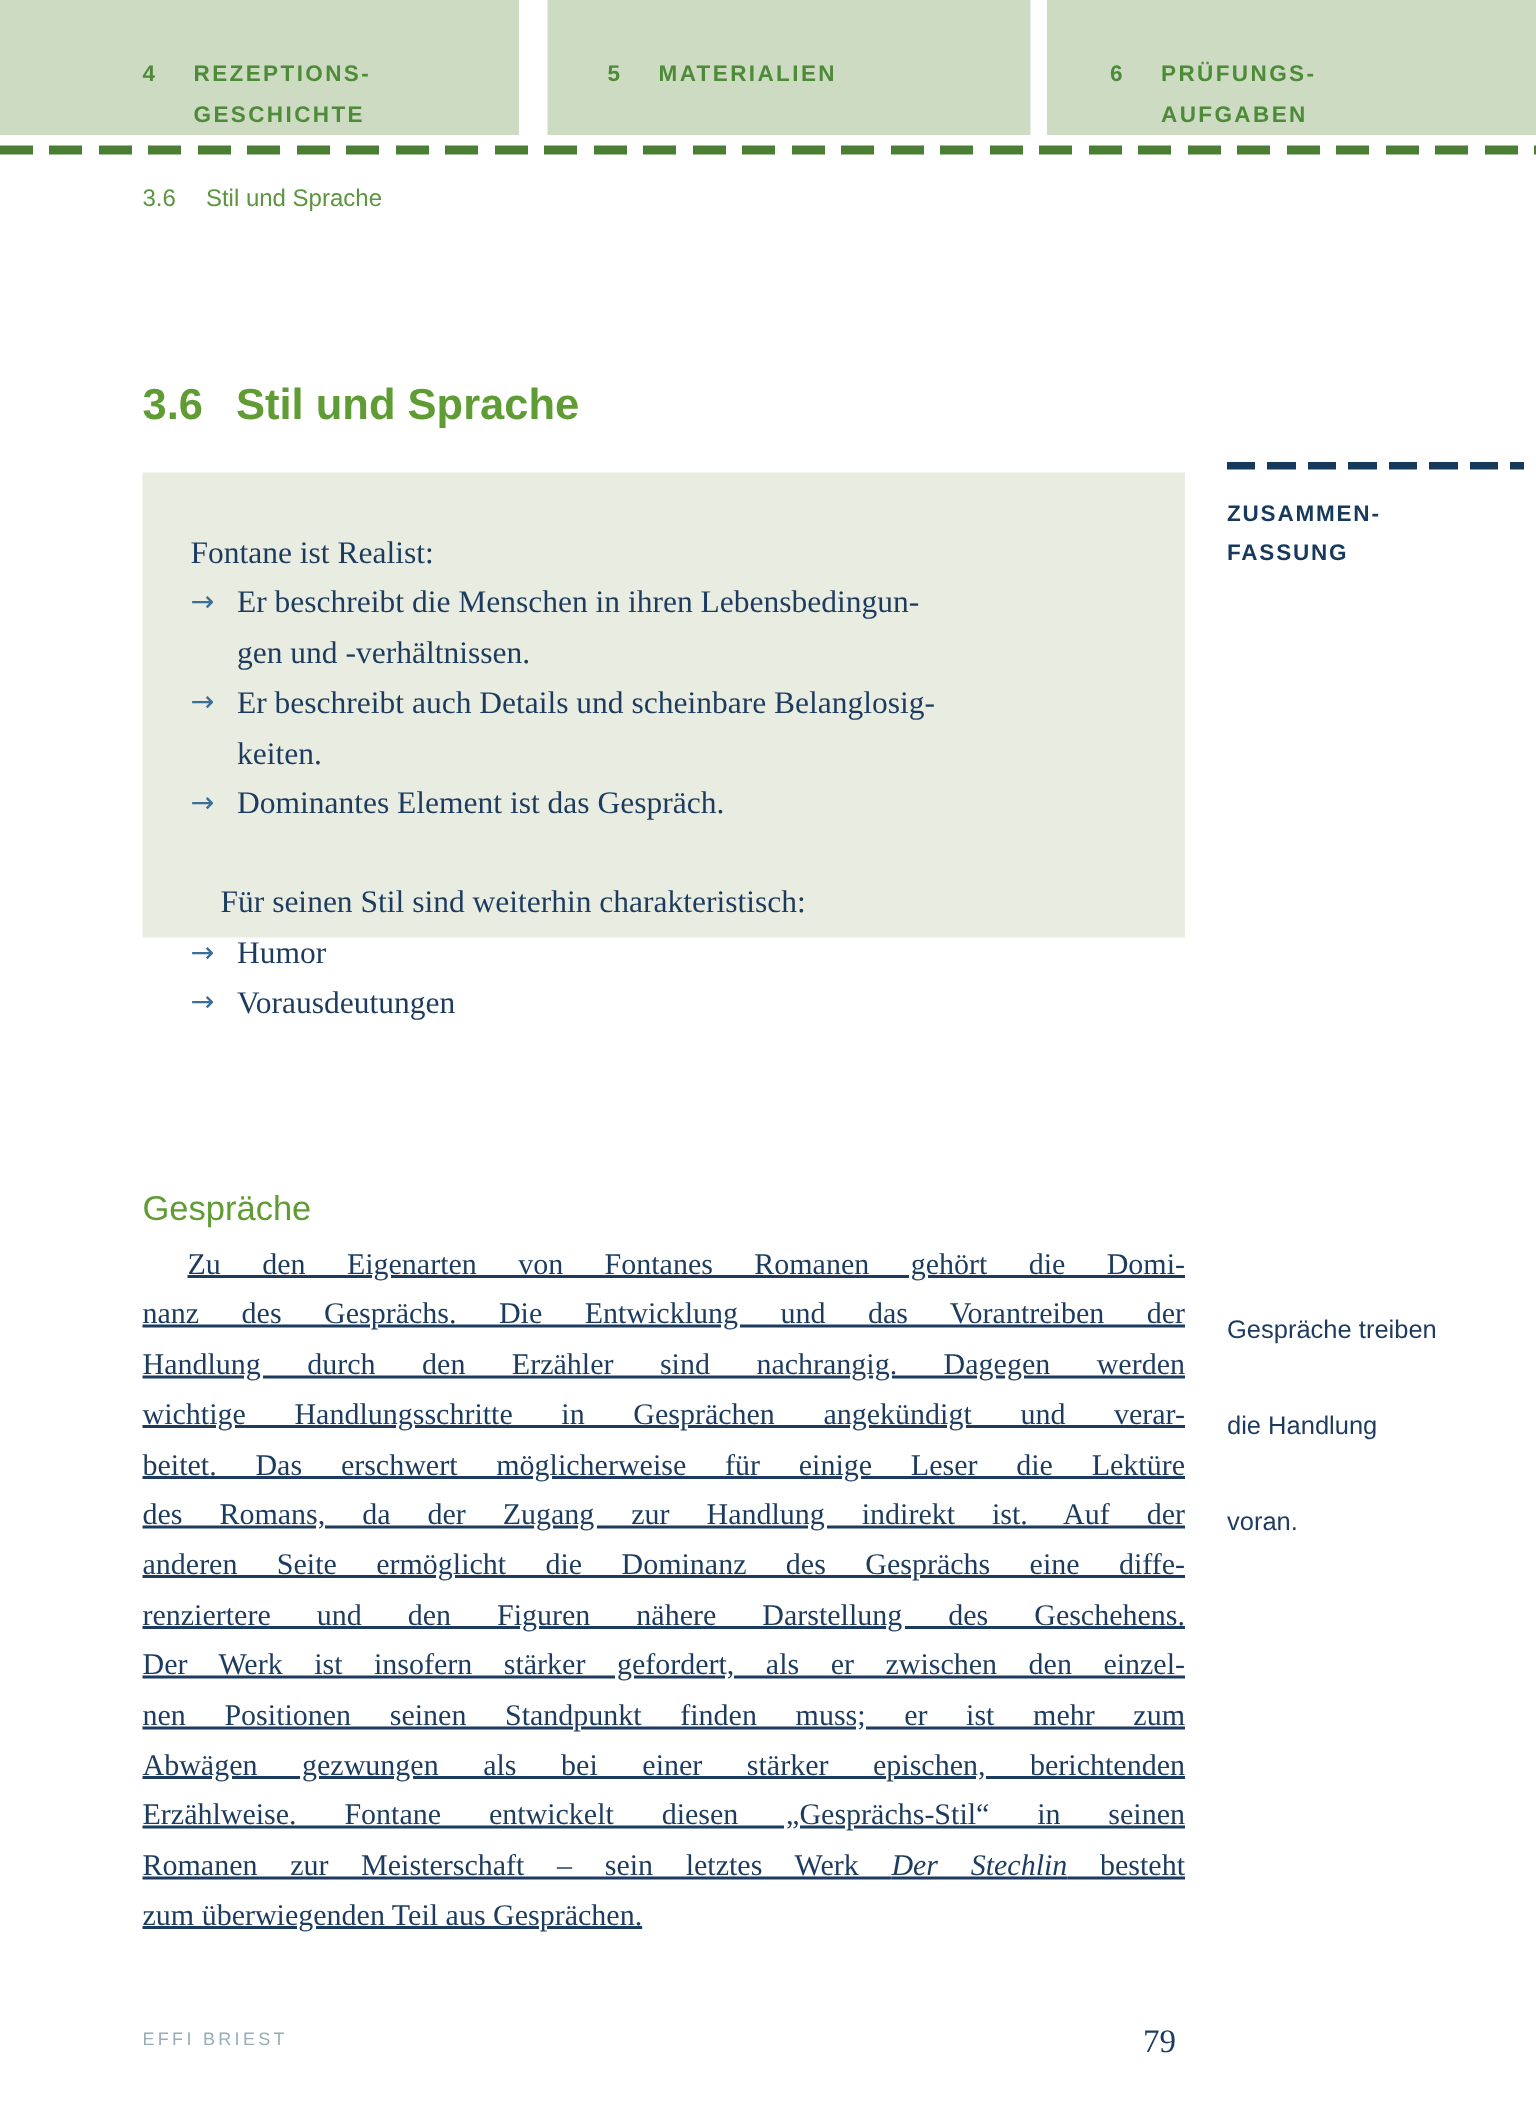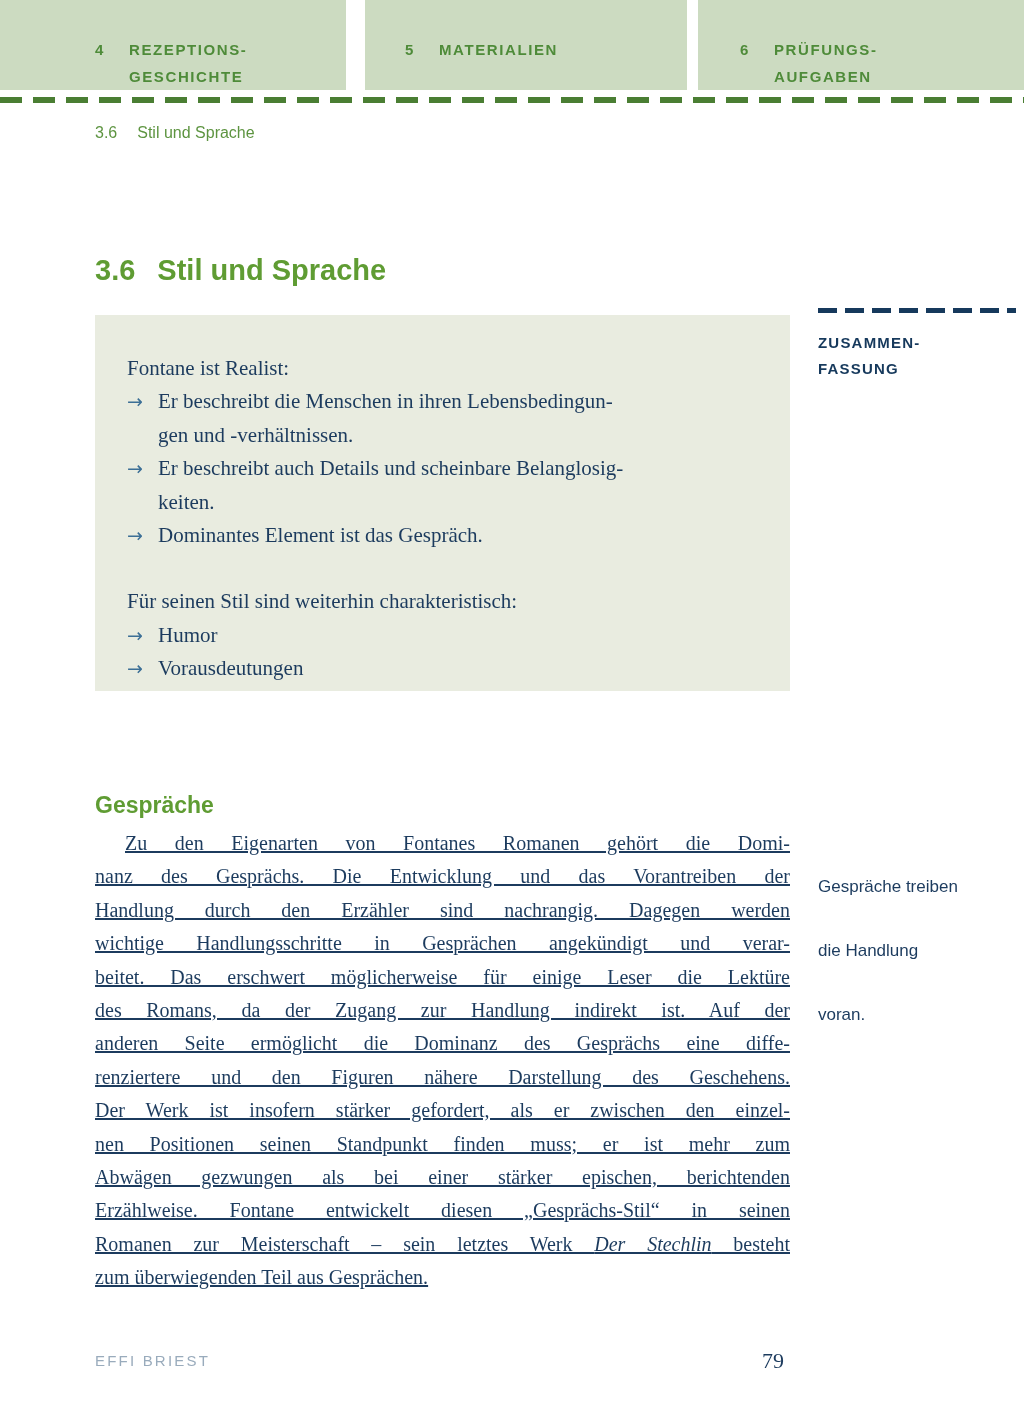--- a/index.html
+++ b/index.html
@@ -70,38 +70,38 @@
     display: flex; gap: 22px;
     color: var(--green_accent);
     font-size: 29px;
     font-weight: bold;
   }
 
   
   .summary-box {
     position: absolute;
     left: 95px; top: 315px;
-    width: 695px; height: 376px;
+    width: 695px; height: 310px;
     background: var(--box_bg);
     padding: 37px 24px 0 32px;
     font-family: "Liberation Serif", serif;
     font-size: 21px;
     line-height: 33.4px;
     color: var(--navy_text);
   }
   .s-item { display: flex; }
   .arrow {
     width: 31px; flex: none;
     color: var(--arrow_blue);
     font-family: "DejaVu Sans", sans-serif;
     font-size: 19px;
   }
   .s-line { display: block; }
   .s-line:empty { display: none; }
-  .s-intro2 { margin-top: 33px; }
+  .s-intro2 { margin-top: 33px; margin-left: 20px; }
 
   
   .margin-dash {
     position: absolute;
     left: 818px; top: 308px;
     width: 198px; height: 5px;
     background: repeating-linear-gradient(to right,
       var(--navy_dark) 0 19px, transparent 19px 27px);
   }
   .margin-label {
@@ -123,21 +123,21 @@
     line-height: 27px;
   }
   .margin-note span { display: block; margin-top: 37px; }
 
   
   .section-heading {
     position: absolute;
     left: 95px; top: 792px;
     color: var(--green_accent);
     font-size: 23px;
-    font-weight: bold;
+    font-weight: normal;
   }
   .body-text {
     position: absolute;
     left: 95px; top: 827px;
     width: 695px;
     font-family: "Liberation Serif", serif;
     font-size: 20px;
     line-height: 33.4px;
     color: var(--navy_text);
     text-decoration: underline;
@@ -146,21 +146,21 @@
   .bline { white-space: normal; }
   .bline.first { text-indent: 30px; }
   .bline.last { text-align-last: left; }
   .bline i { font-style: italic; }
 
   
   .footer-title {
     position: absolute;
     left: 95px; top: 1352px;
     color: var(--footer_gray);
-    font-size: 15px;
+    font-size: 12px;
     letter-spacing: 2.2px;
   }
   .page-number {
     position: absolute;
     left: 762px; top: 1348px;
     color: var(--navy_text);
     font-family: "Liberation Serif", serif;
     font-size: 22px;
   }
 </style>

